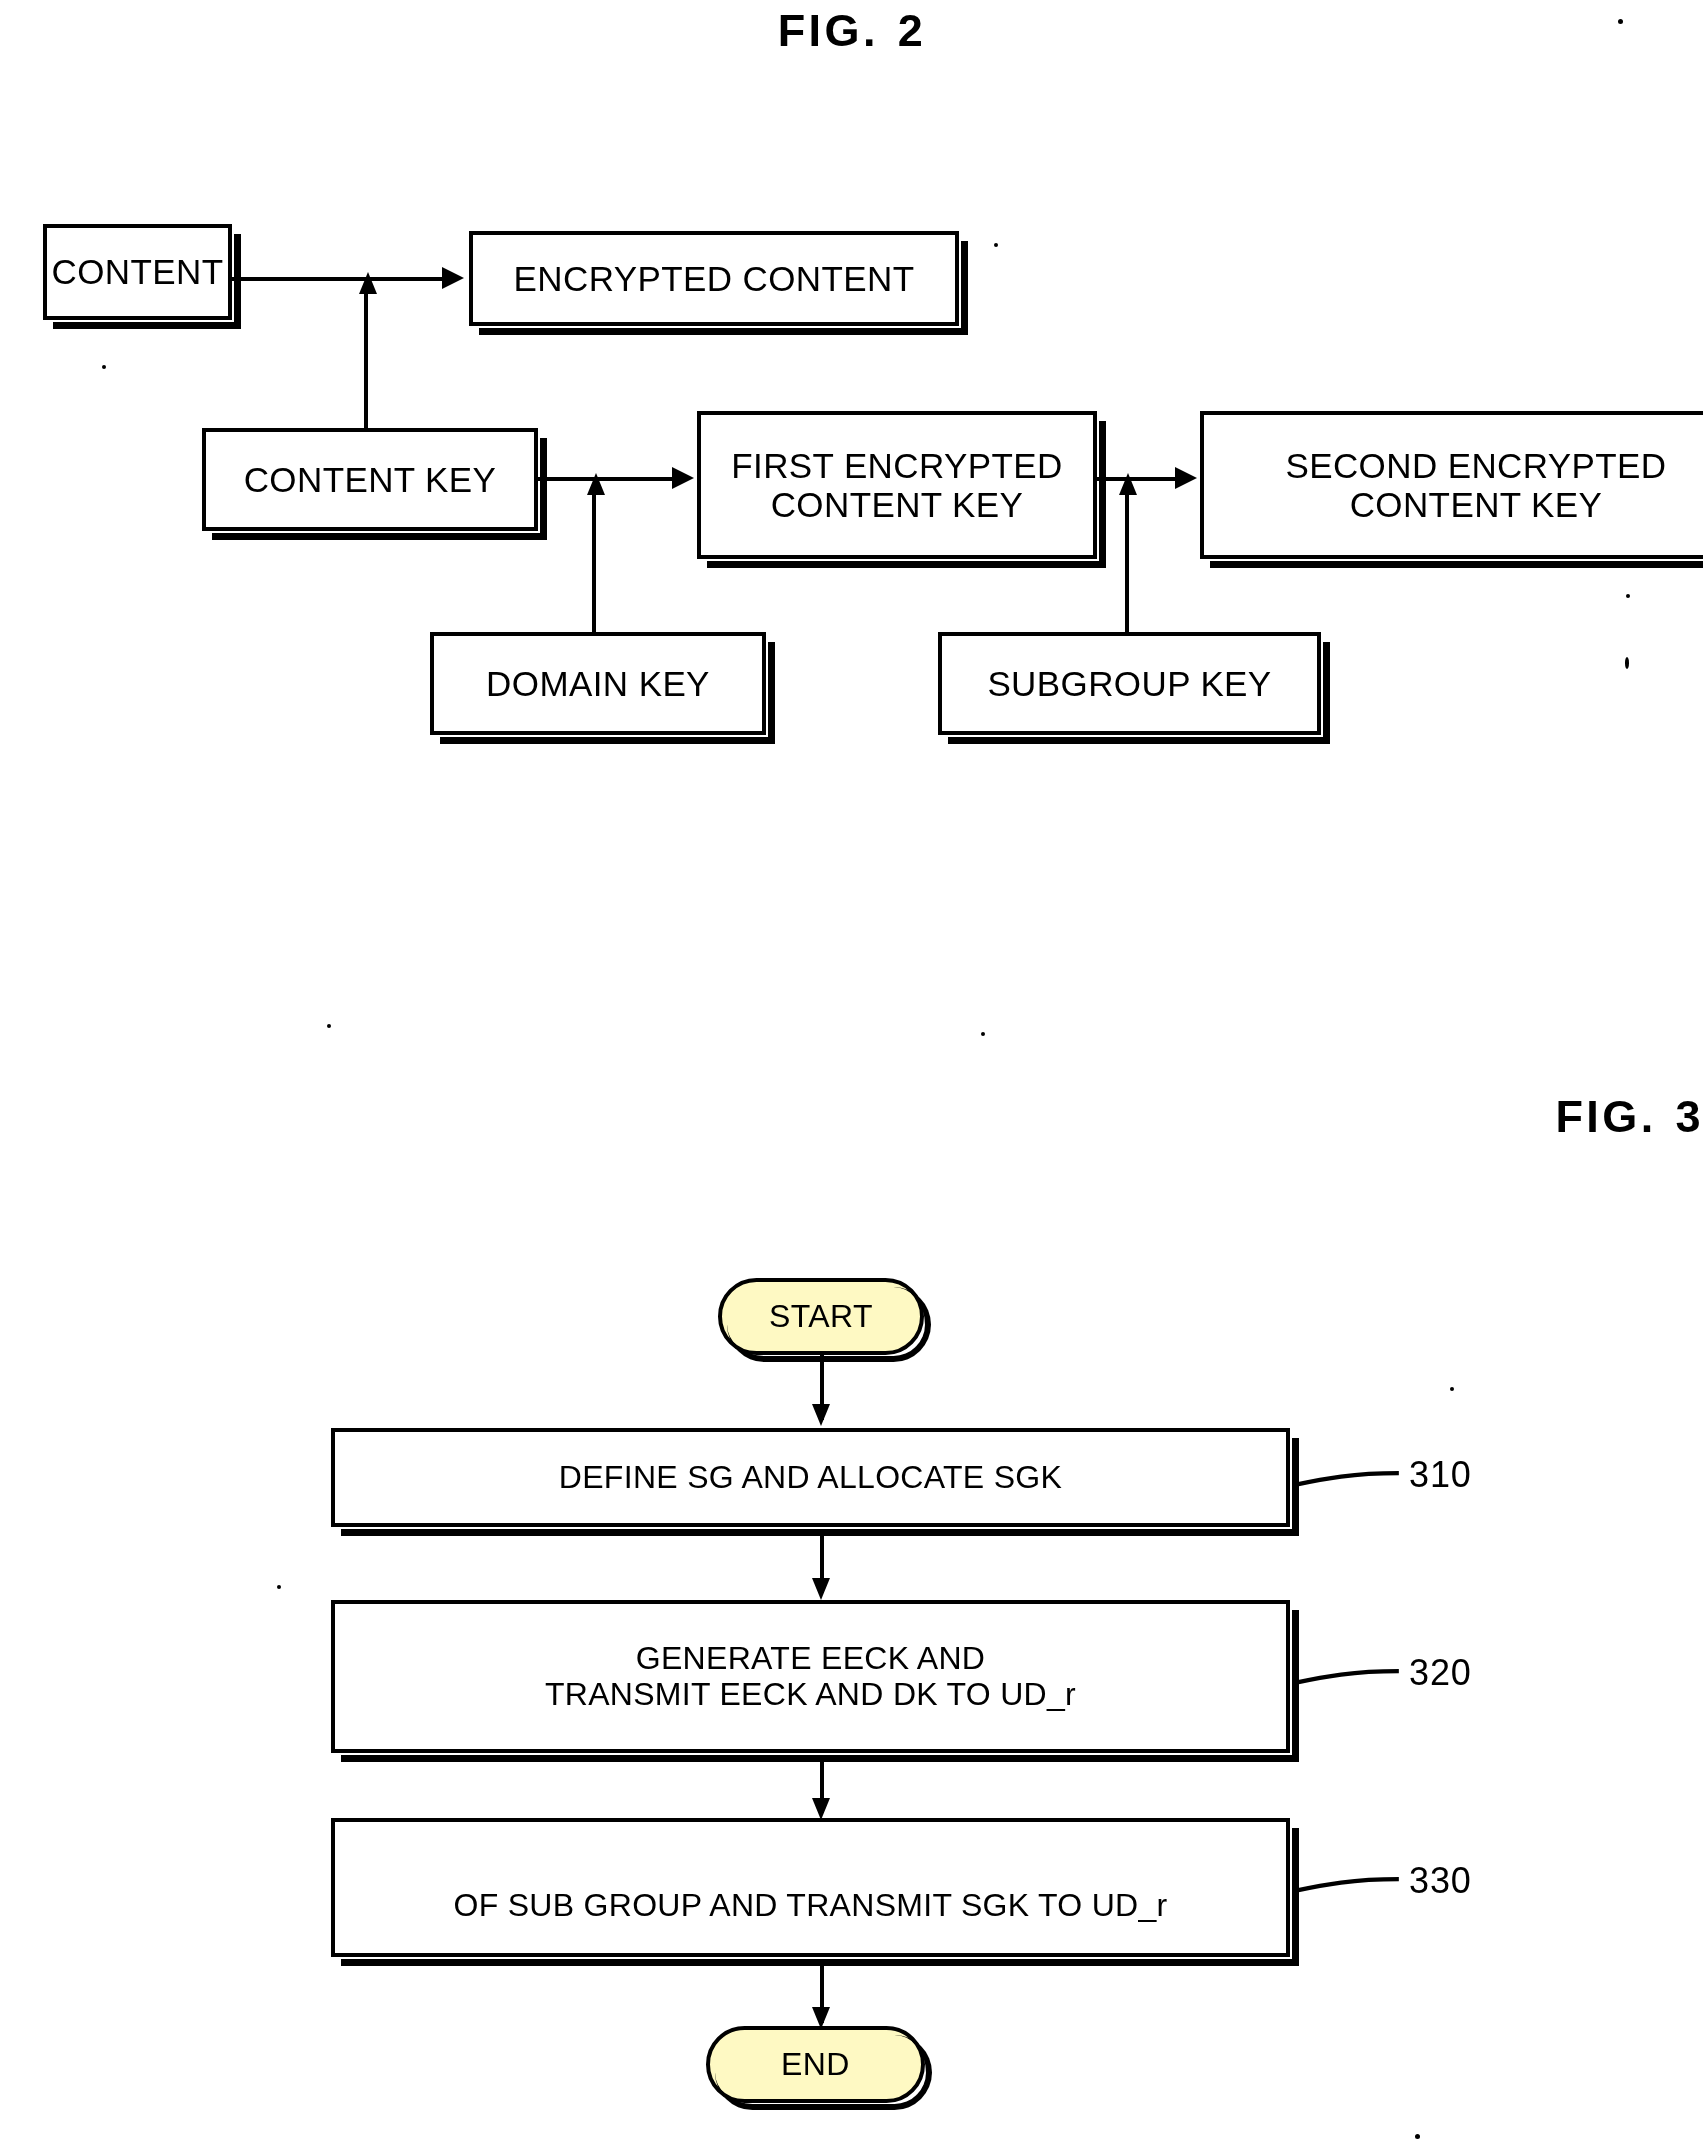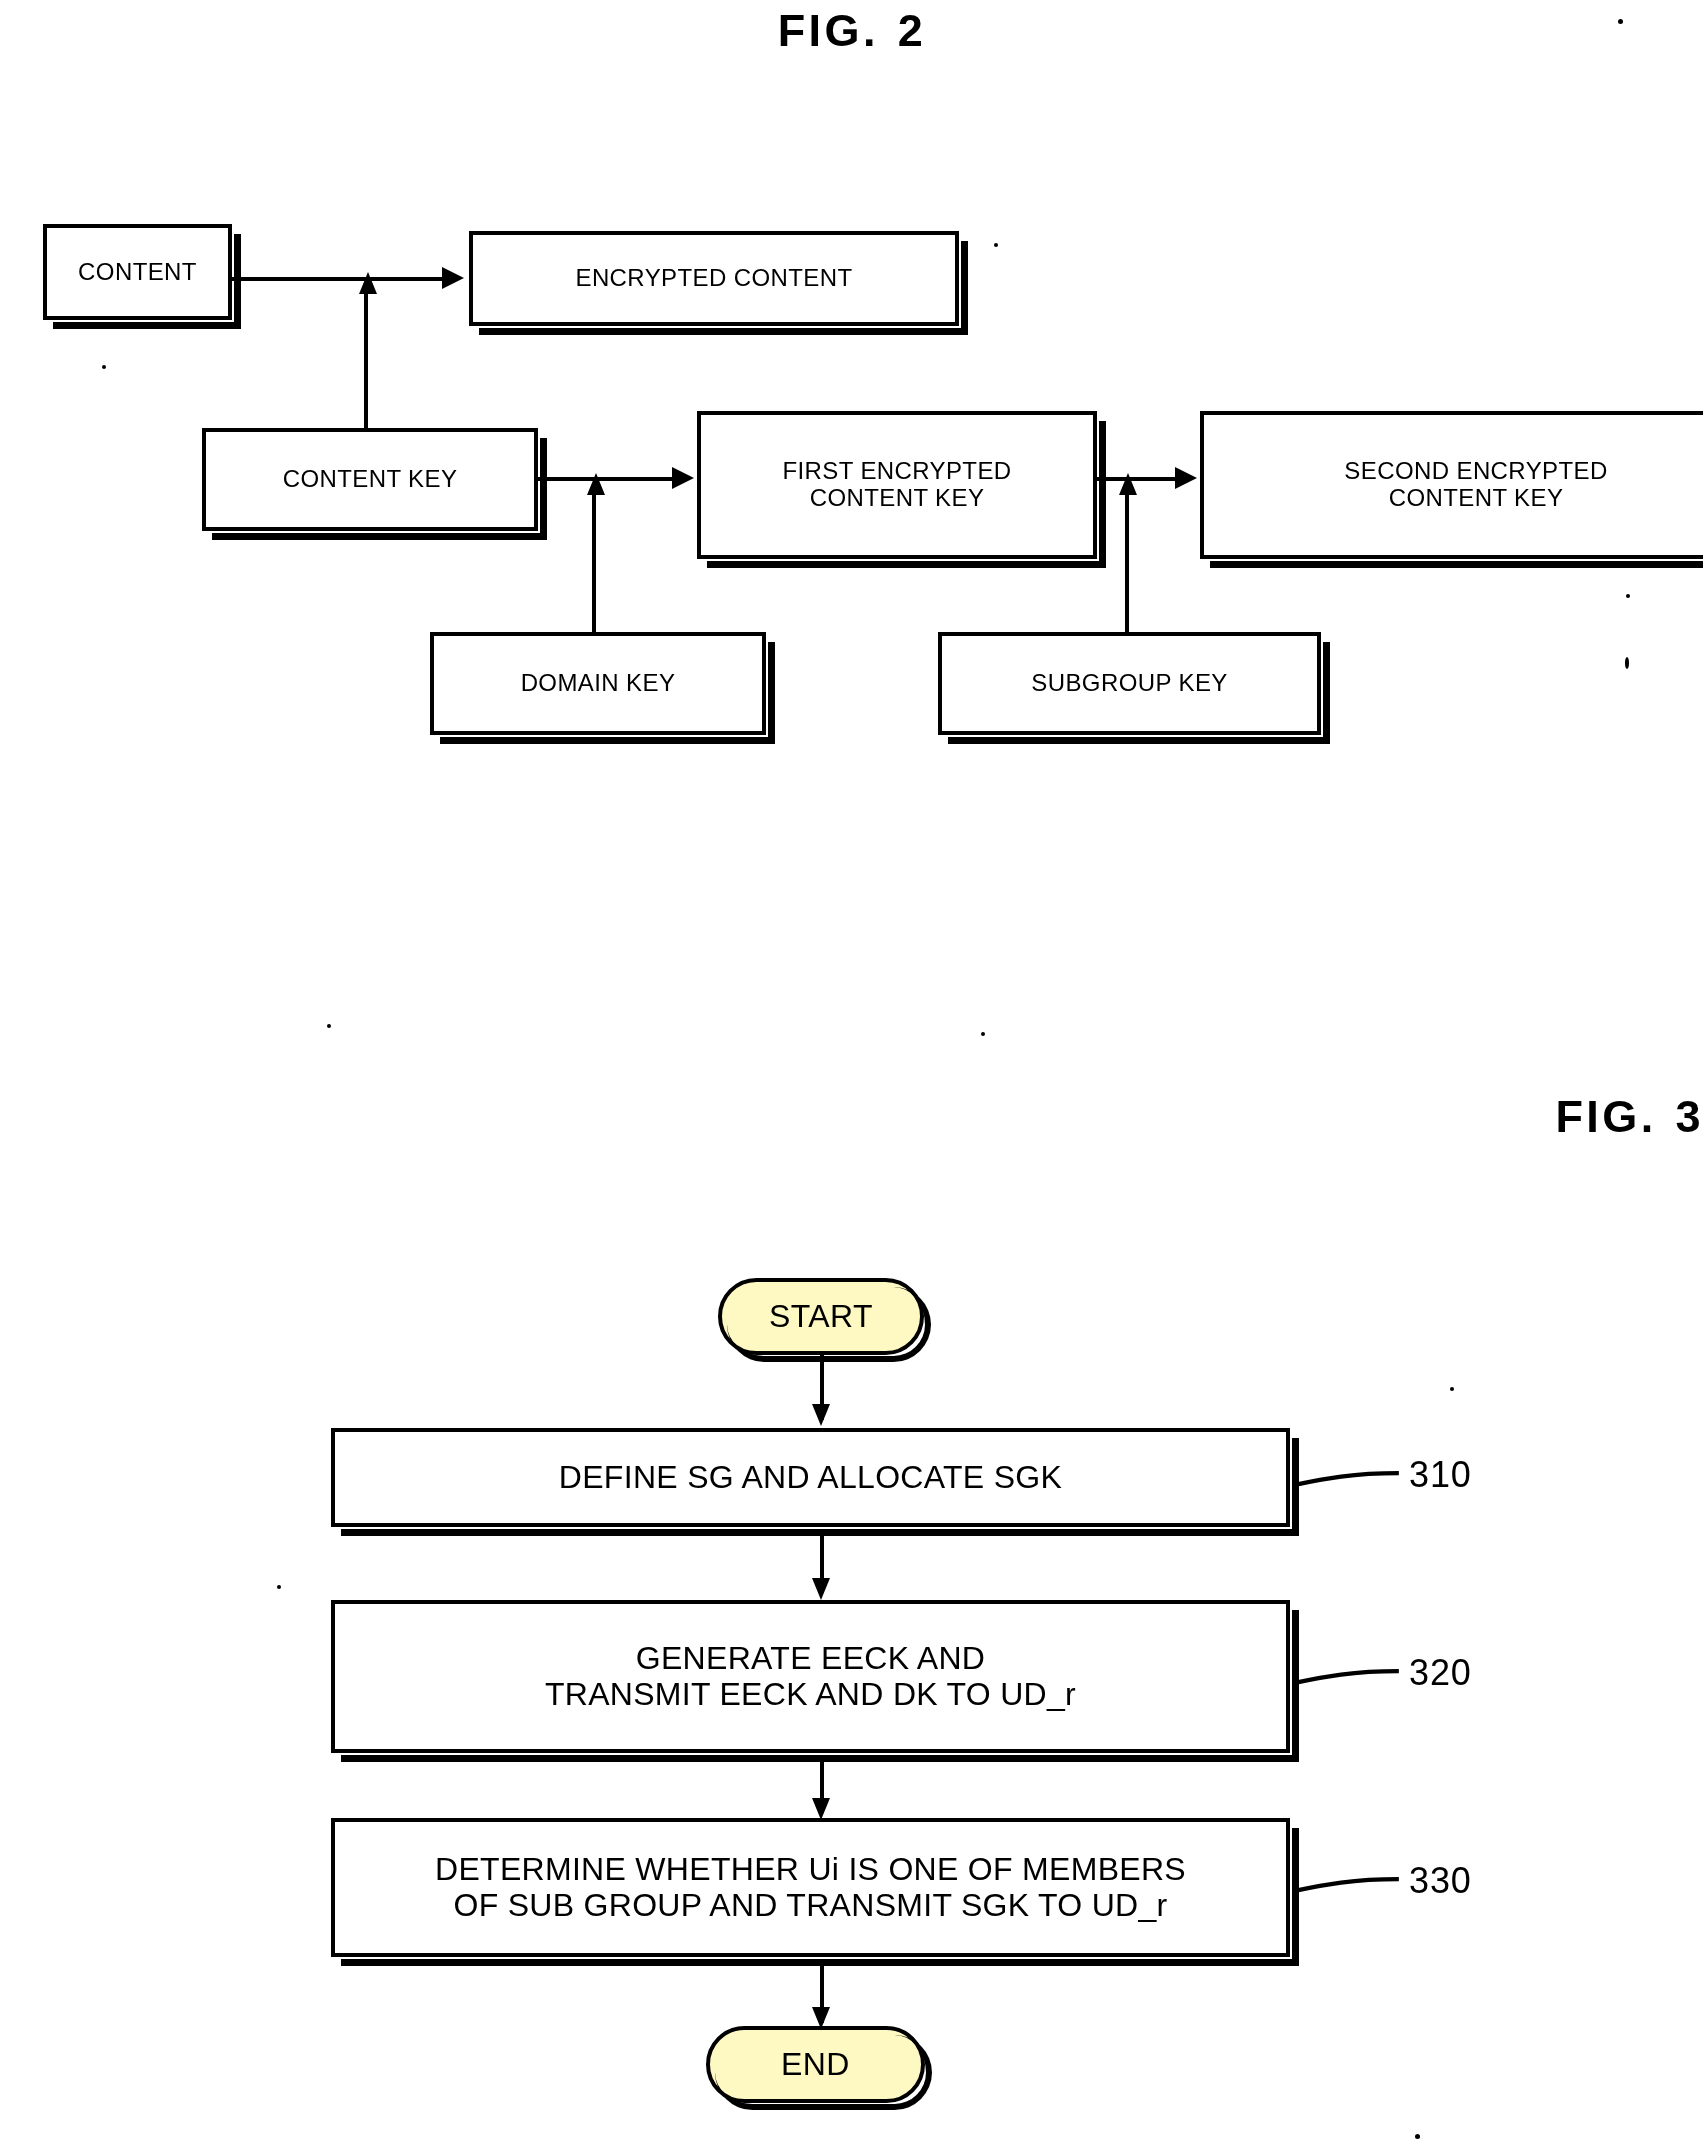--- a/index.html
+++ b/index.html
@@ -46,21 +46,21 @@
     left: 6px; top: 6px;
     width: 100%; height: 100%;
     border-right: 7.7px solid #000000;
     border-bottom: 7.7px solid #000000;
     z-index: -1;
     pointer-events: none;
   }
   .box > span { position: relative; z-index: 2; display: block; }
 
   
-  .f2 { font-size: 24px; letter-spacing: 0.4px; }
+  .f2 { font-size: 35px; letter-spacing: 0.4px; }
 
   
   .f3 { font-size: 32px; letter-spacing: 0.3px; }
 
   
   .terminator {
     position: absolute;
     background: #fef9c3;
     border: 4.3px solid #000000;
     border-radius: 52px;
@@ -214,21 +214,21 @@
 <svg class="leader" style="left:1291px; top:1661px; width:112px; height:34px;" viewBox="0 0 130 40">
   <path d="M2 26 C 40 18, 72 12, 126 12" stroke="#000" stroke-width="5" fill="none"></path>
 </svg>
 <div class="ref-num" style="left:1409px; top:1652px;">320</div>
 
 <div class="vline" style="left:820px; top:1759px; height:54px;"></div>
 <div class="arrow-d" style="left:812px; top:1798px;"></div>
 
 <div class="box f3" style="left:331px; top:1818px; width:959px; height:139px;">
   <span>
-    <span>DETERMINE WHETHER Ui IS ONE OF MEMBERS</span><br>
+    <br>
     <span>OF SUB GROUP AND TRANSMIT SGK TO UD_r</span>
   </span>
 </div>
 <svg class="leader" style="left:1291px; top:1869px; width:112px; height:34px;" viewBox="0 0 130 40">
   <path d="M2 26 C 40 18, 72 12, 126 12" stroke="#000" stroke-width="5" fill="none"></path>
 </svg>
 <div class="ref-num" style="left:1409px; top:1860px;">330</div>
 
 <div class="vline" style="left:820px; top:1963px; height:60px;"></div>
 <div class="arrow-d" style="left:812px; top:2007px;"></div>

